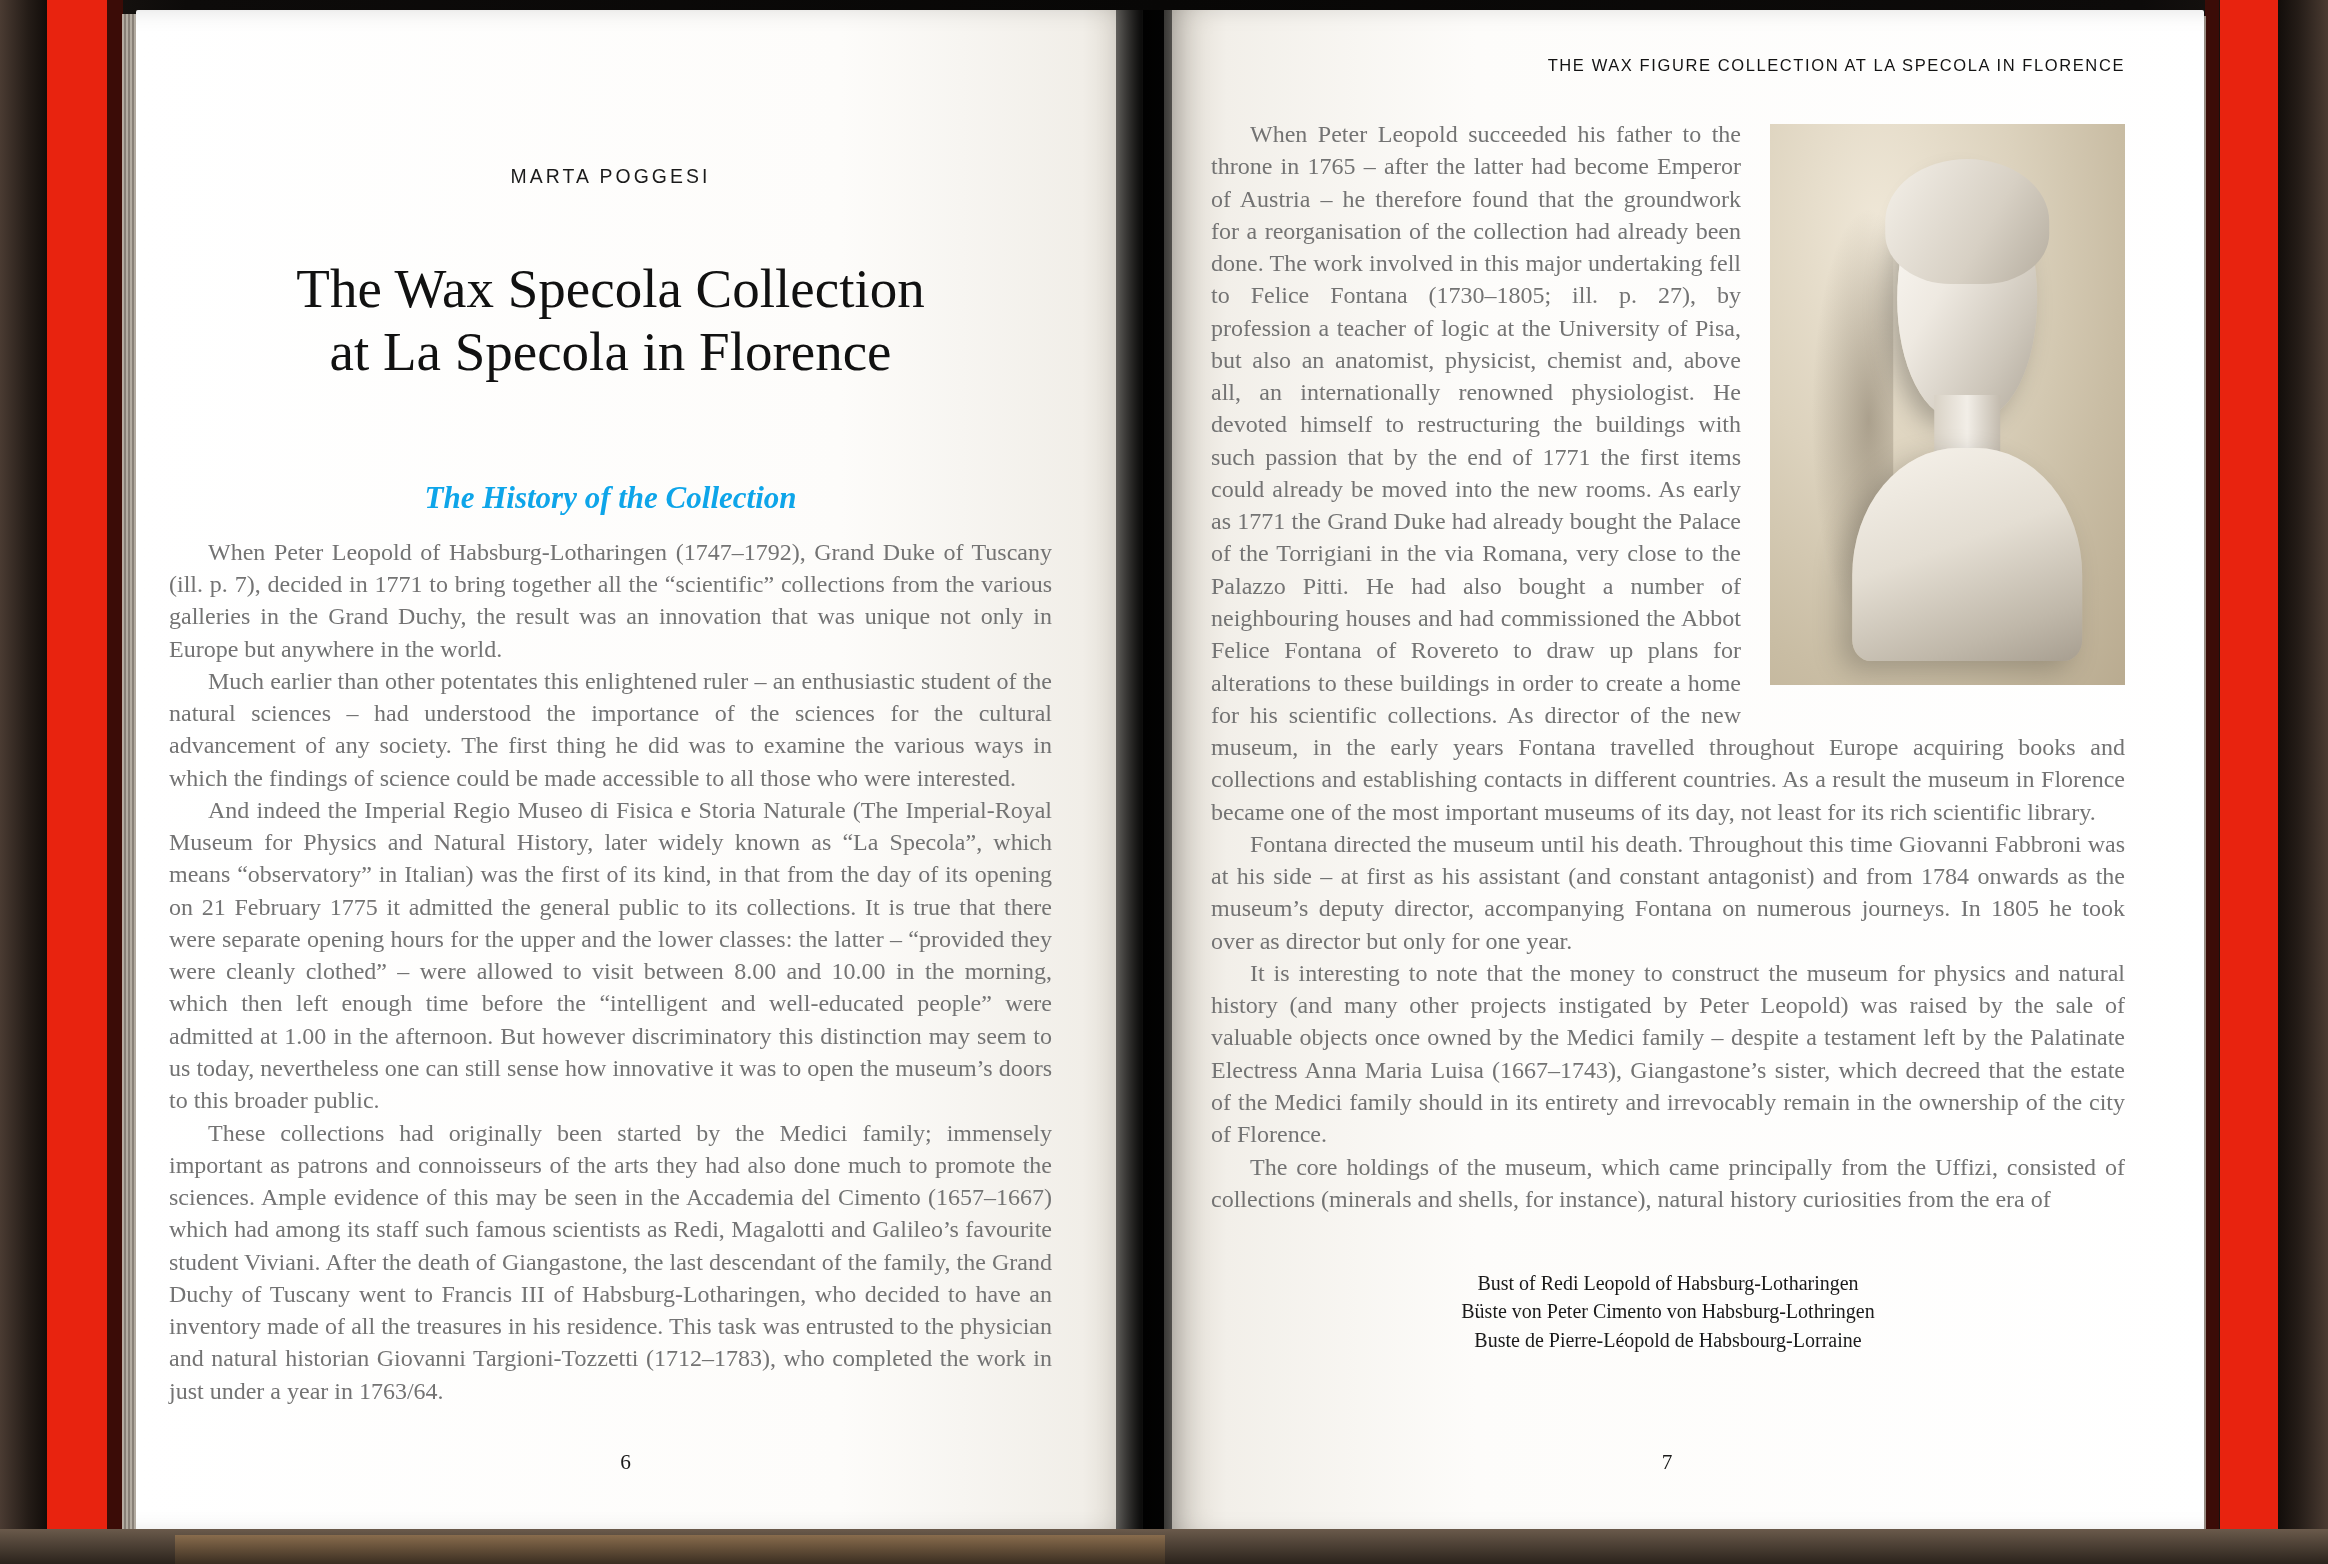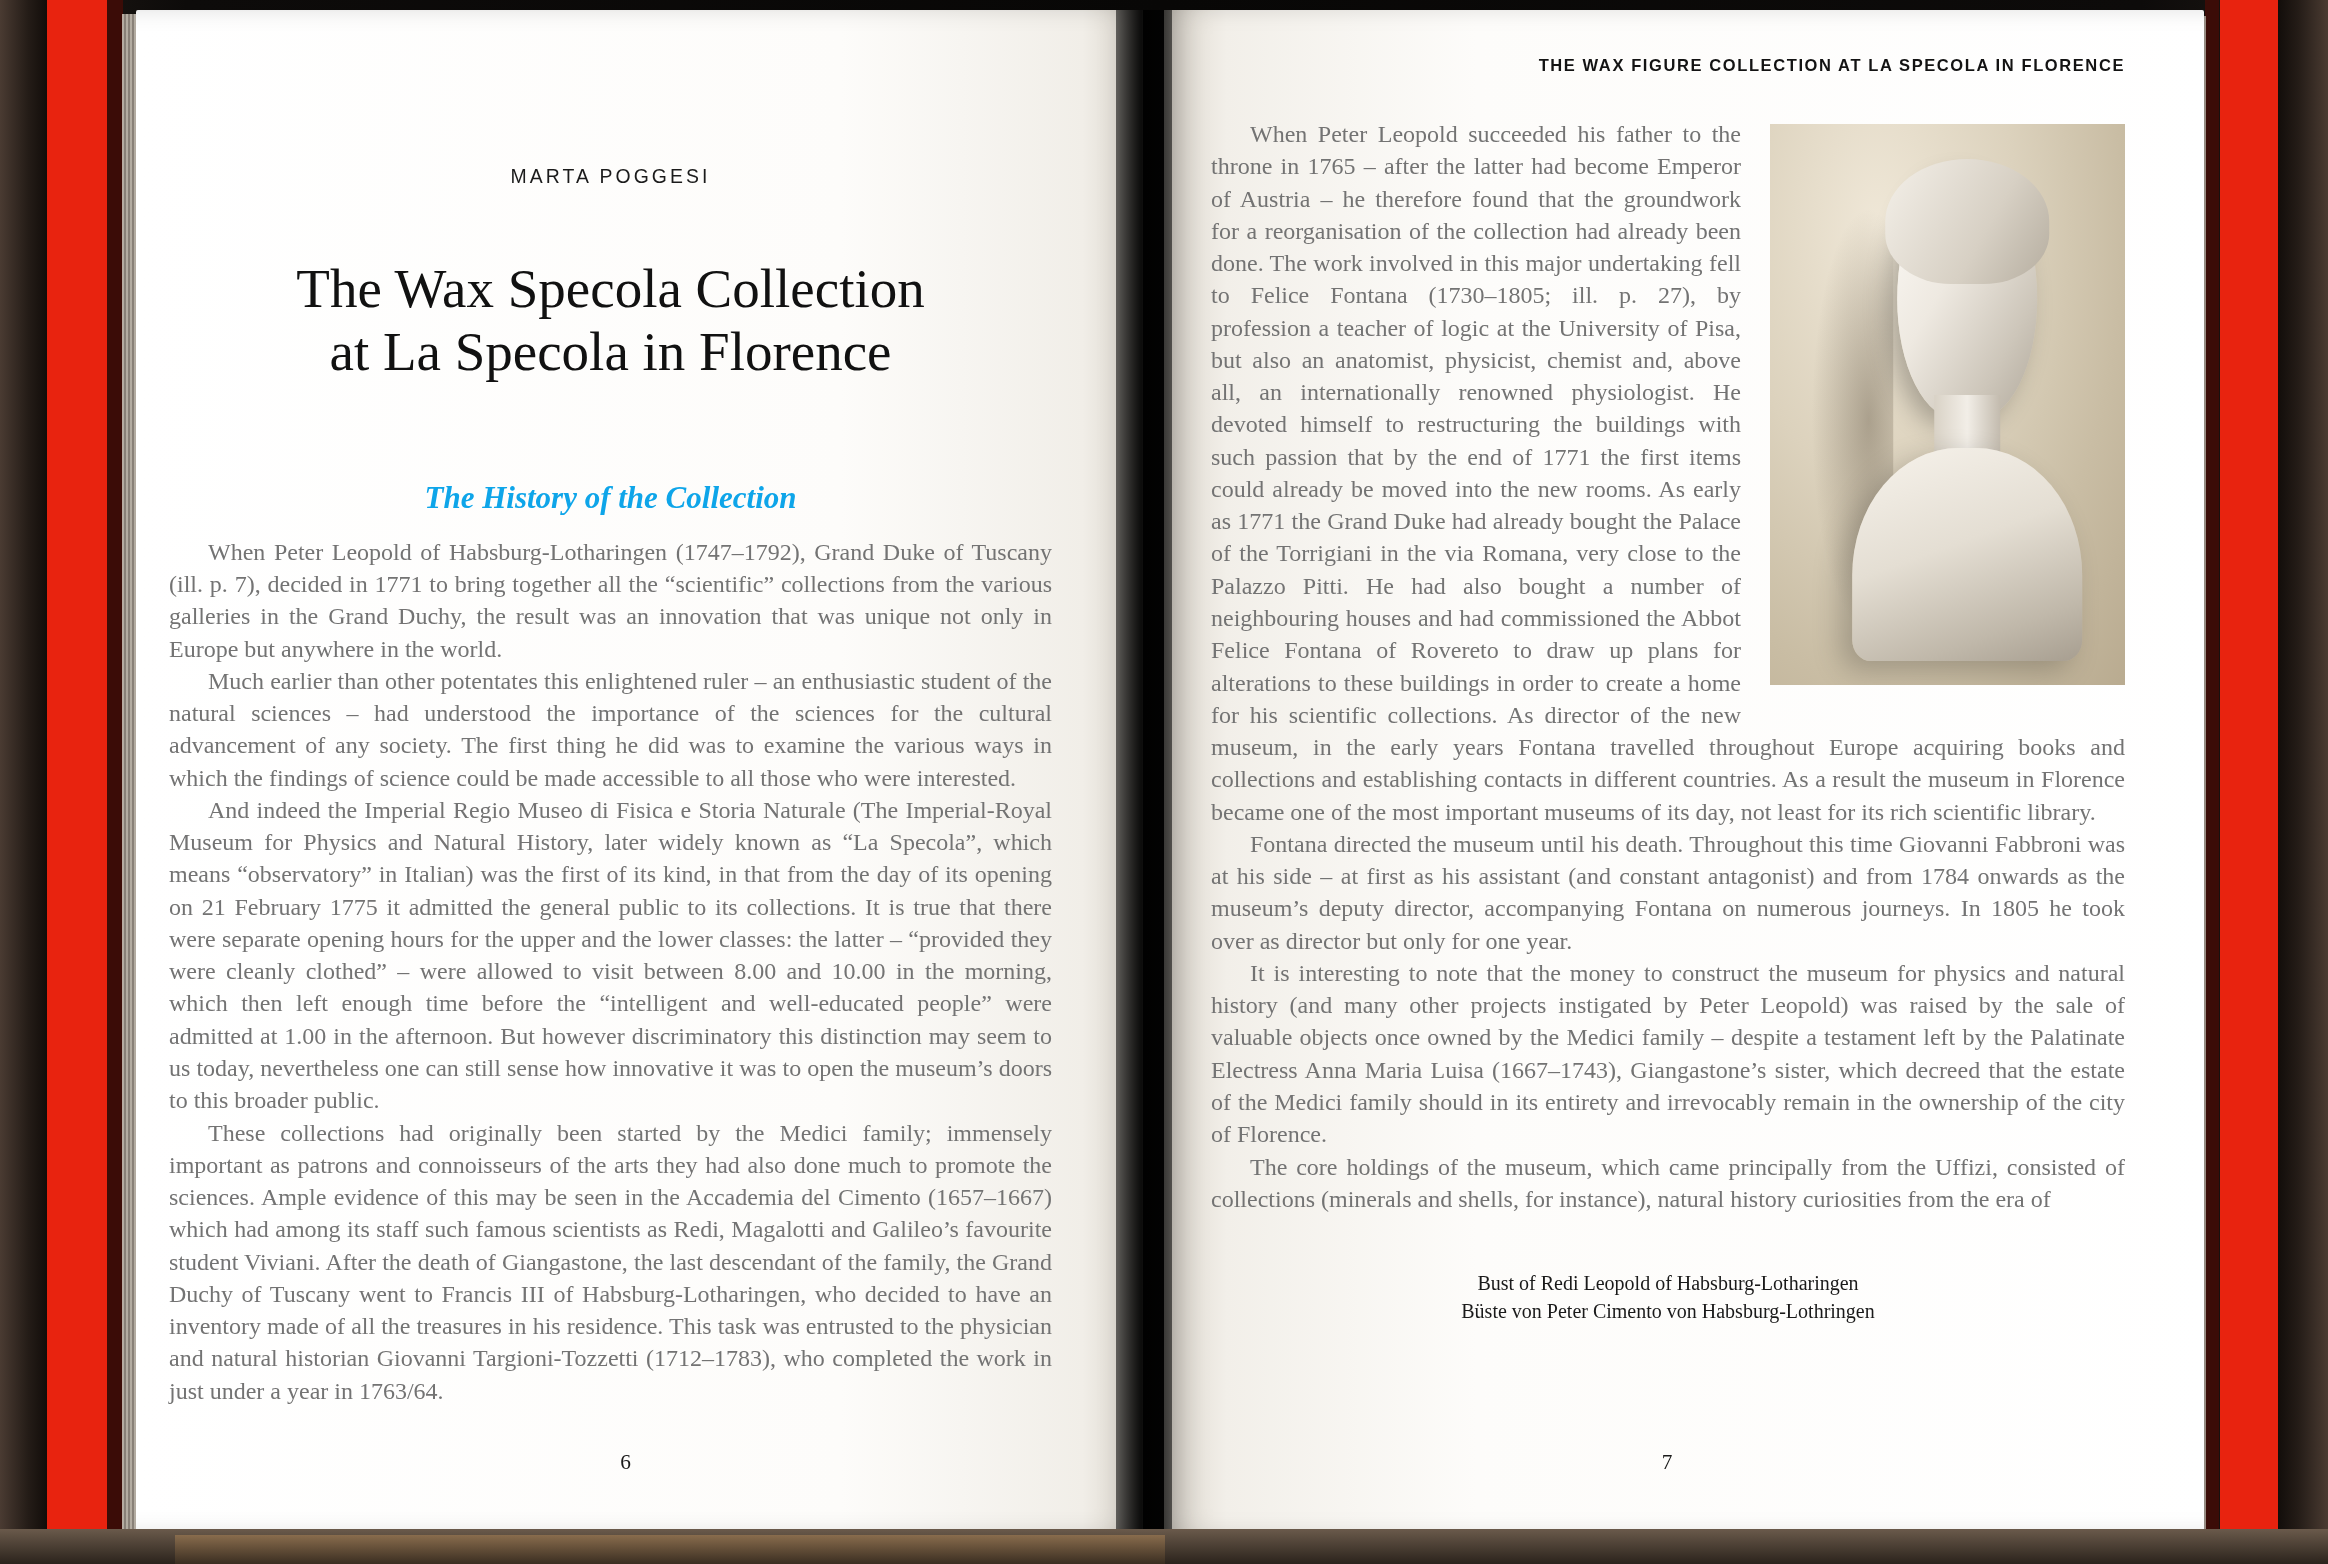--- a/index.html
+++ b/index.html
@@ -214,21 +214,21 @@
 
   .content-right {
     position: absolute;
     left: 1211px;
     top: 56px;
     width: 914px;
   }
   .running-head {
     font-family: "Liberation Sans", sans-serif;
     font-size: 16.5px;
-    font-weight: 700;
+    font-weight: 400;
     letter-spacing: 1.6px;
     color: #131313;
     text-align: right;
     margin: 0 0 43px 0;
   }
   .figure {
     float: right;
     width: 355px;
     height: 561px;
     margin: 5.8px 0 17.5px 29px;
@@ -350,20 +350,21 @@
     </div>
 
     <p class="body first">When Peter Leopold succeeded his father to the throne in 1765 – after the latter had become Emperor of Austria – he therefore found that the groundwork for a reorganisation of the collection had already been done. The work involved in this major undertaking fell to Felice Fontana (1730–1805; ill. p. 27), by profession a teacher of logic at the University of Pisa, but also an anatomist, physicist, chemist and, above all, an internationally renowned physiologist. He devoted himself to restructuring the buildings with such passion that by the end of 1771 the first items could already be moved into the new rooms. As early as 1771 the Grand Duke had already bought the Palace of the Torrigiani in the via Romana, very close to the Palazzo Pitti. He had also bought a number of neighbouring houses and had commissioned the Abbot Felice Fontana of Rovereto to draw up plans for alterations to these buildings in order to create a home for his scientific collections. As director of the new museum, in the early years Fontana travelled throughout Europe acquiring books and collections and establishing contacts in different countries. As a result the museum in Florence became one of the most important museums of its day, not least for its rich scientific library.</p>
     <p class="body">Fontana directed the museum until his death. Throughout this time Giovanni Fabbroni was at his side – at first as his assistant (and constant antagonist) and from 1784 onwards as the museum’s deputy director, accompanying Fontana on numerous journeys. In 1805 he took over as director but only for one year.</p>
     <p class="body">It is interesting to note that the money to construct the museum for physics and natural history (and many other projects instigated by Peter Leopold) was raised by the sale of valuable objects once owned by the Medici family – despite a testament left by the Palatinate Electress Anna Maria Luisa (1667–1743), Giangastone’s sister, which decreed that the estate of the Medici family should in its entirety and irrevocably remain in the ownership of the city of Florence.</p>
     <p class="body">The core holdings of the museum, which came principally from the Uffizi, consisted of collections (minerals and shells, for instance), natural history curiosities from the era of</p>
 
     <div class="caption">
       <div>Bust of Redi Leopold of Habsburg-Lotharingen</div>
       <div>Büste von Peter Cimento von Habsburg-Lothringen</div>
+      <div>Buste de Pierre-Léopold de Habsbourg-Lorraine</div>
     </div>
   </div>
   <div class="folio folio-right">7</div>
 
   <div class="bottom-bar">
     <div class="warm"></div>
   </div>
 </div>
 
 

